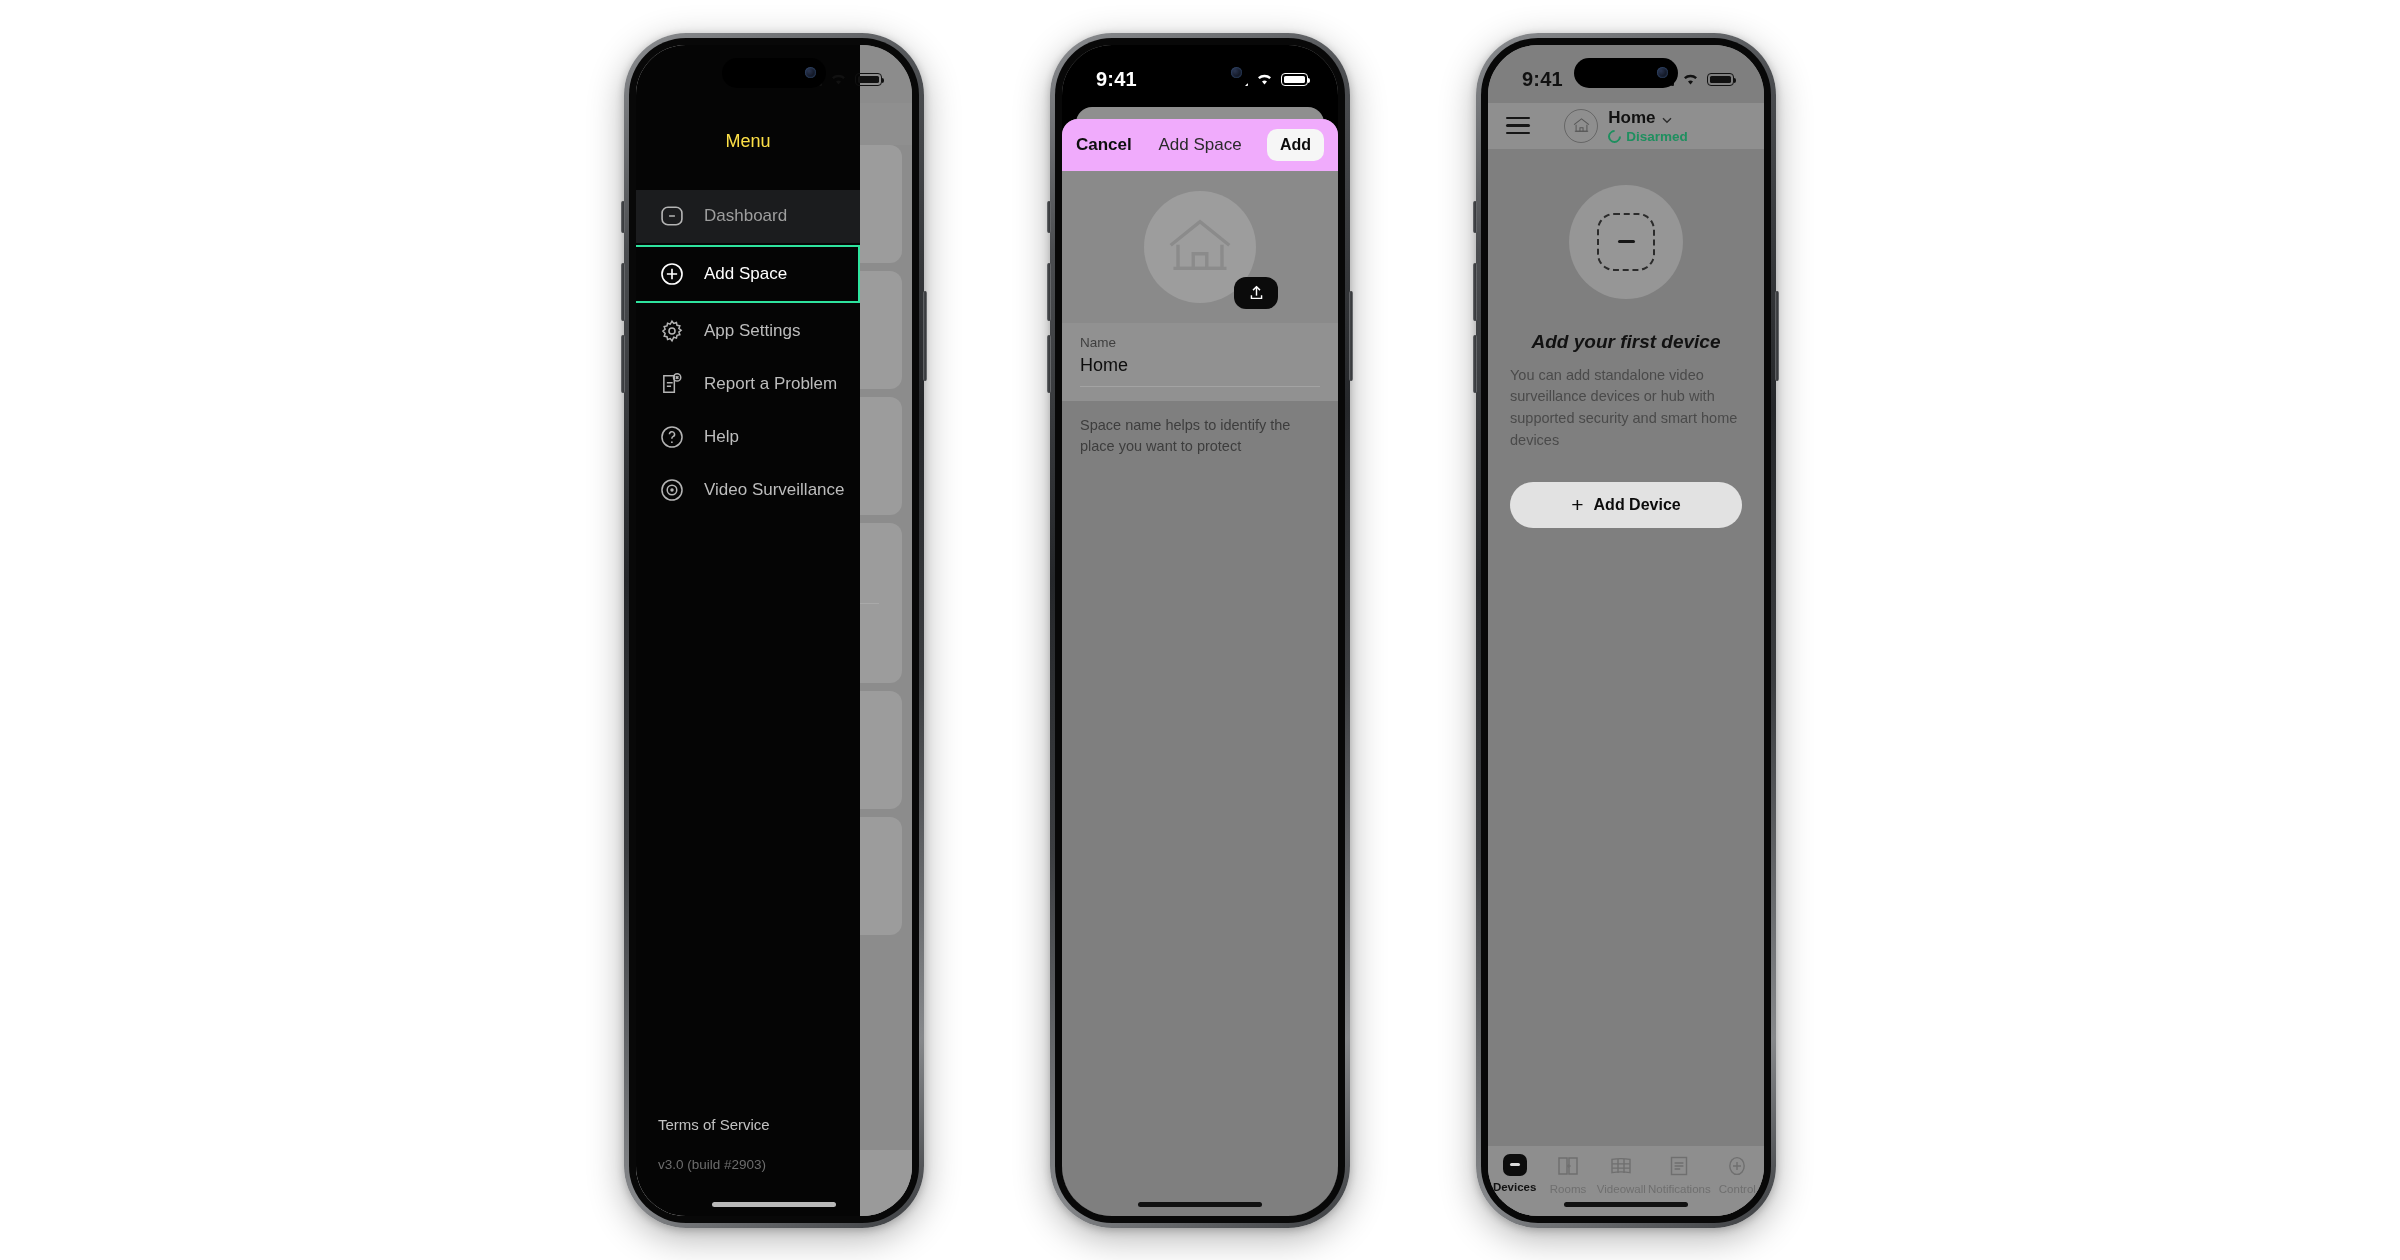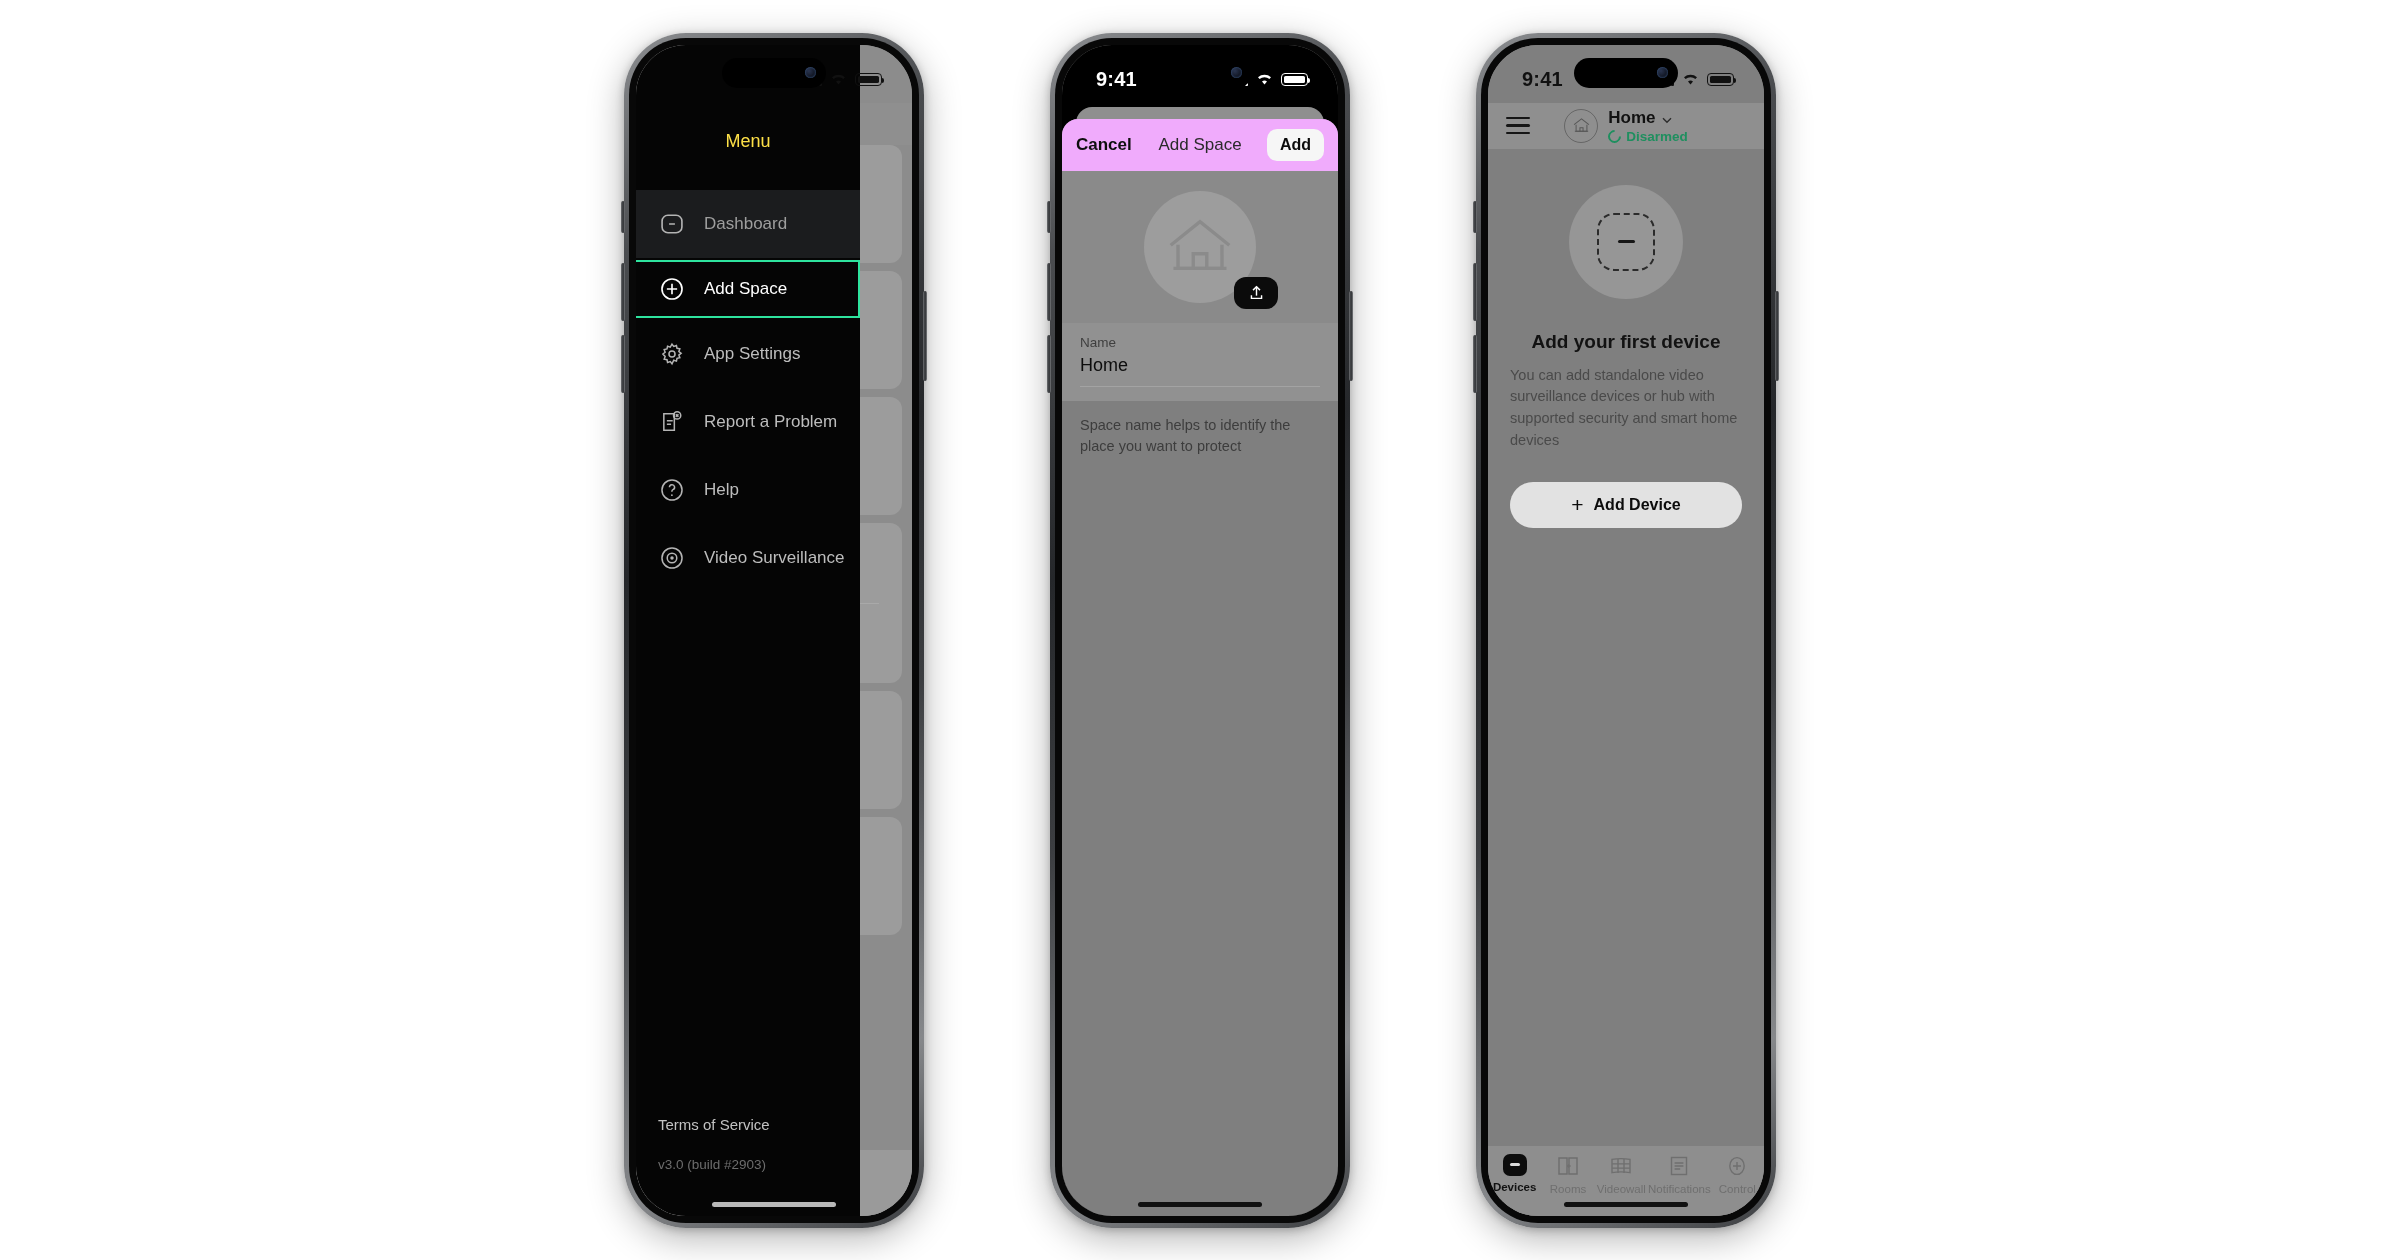--- a/index.html
+++ b/index.html
@@ -192,21 +192,21 @@
     background: #050505;
     z-index: 30;
     display: flex; flex-direction: column;
   }
   .drawer-title {
     color: #fde047; font-size: 18px; text-align: center;
     padding: 86px 0 38px;
   }
   .drawer-item {
     display: flex; align-items: center; gap: 18px;
-    height: 68px; padding: 0 0 0 22px;
+    height: 53px; padding: 0 0 0 22px;
     color: #bdbdbd; font-size: 17px;
     position: relative;
   }
   .drawer-item.is-dashboard { background: #1b1c1e; color: #9e9e9e; }
   .drawer-item.is-selected {
     border: 2.5px solid #2ee39e;
     border-left: none; border-right: 2.5px solid #2ee39e;
     color: #ffffff;
     margin: 2px 0;
     height: 58px;
@@ -313,21 +313,21 @@
   .empty-circle {
     width: 114px; height: 114px; border-radius: 50%; background: #969696;
     display: flex; align-items: center; justify-content: center;
   }
   .empty-dashed {
     width: 58px; height: 58px; border-radius: 17px;
     border: 2.4px dashed #2b2b2b;
     display: flex; align-items: center; justify-content: center;
   }
   .empty-dashed i { display:block; width: 17px; height: 3.4px; background: #161616; border-radius: 2px; }
-  .empty-title { margin-top: 32px; font-size: 19px; font-weight: 700; color: #121212; text-align: center; }
+  .empty-title { margin-top: 32px; font-size: 19px; font-weight: 700; color: #121212; text-align: center; font-style: italic; }
   .empty-desc {
     margin-top: 12px; font-size: 14.5px; line-height: 1.5;
     color: #4a4a4a; text-align: left; max-width: 250px;
   }
   .add-device-btn {
     margin-top: 30px; width: 100%;
     height: 46px; border-radius: 24px; background: #e2e2e2;
     display: flex; align-items: center; justify-content: center; gap: 10px;
     font-size: 16px; font-weight: 700; color: #0c0c0c;
   }

